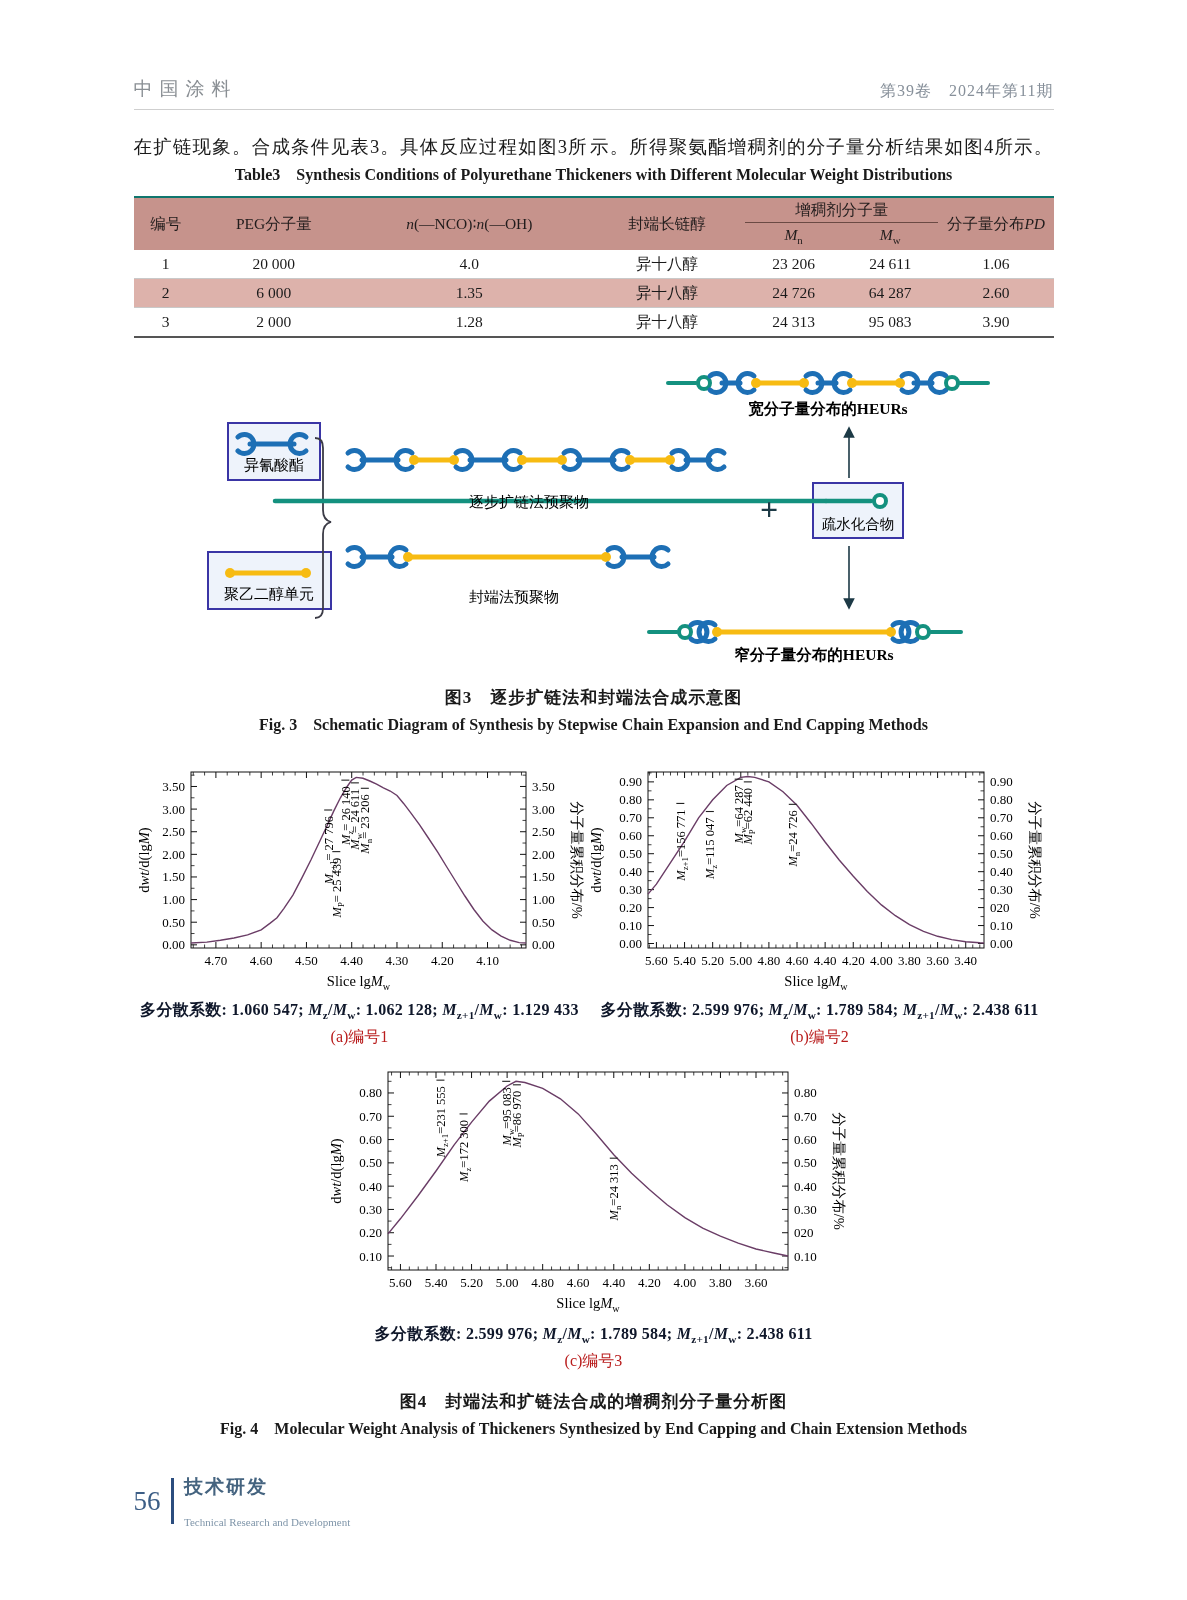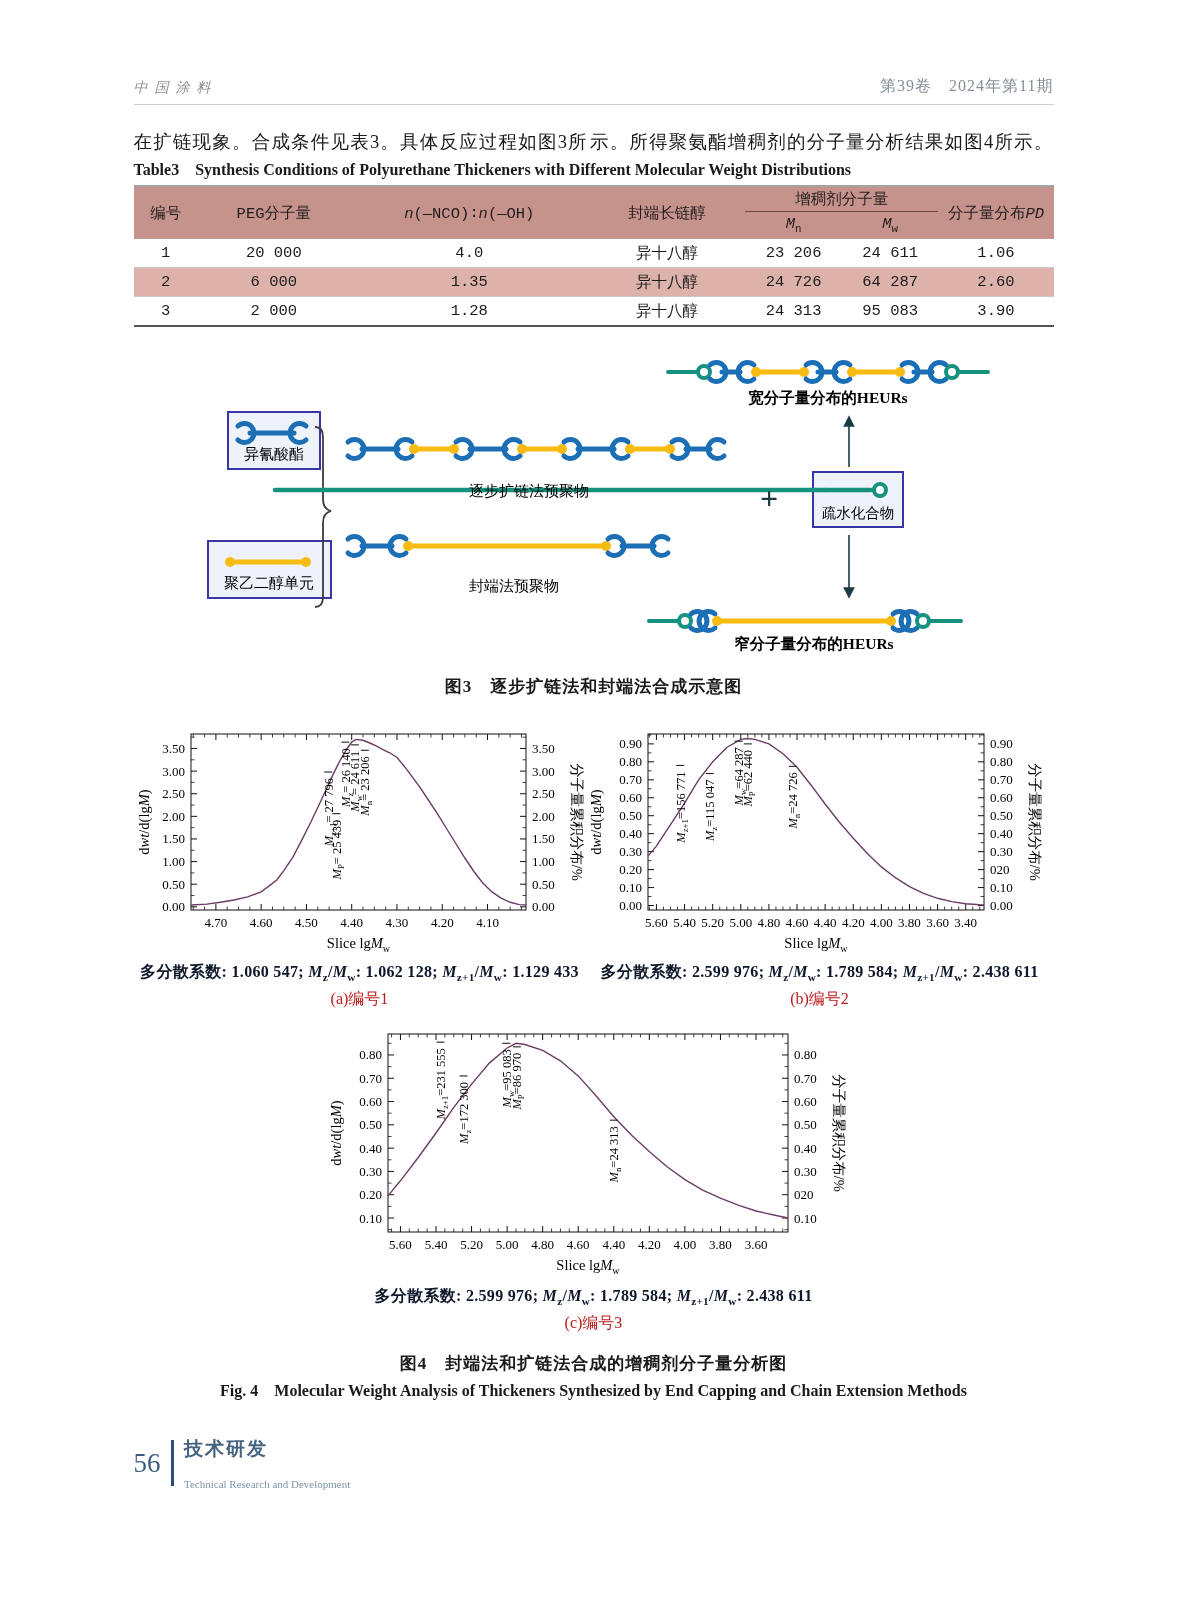--- a/index.html
+++ b/index.html
@@ -1,29 +1,29 @@
 <!DOCTYPE html>
 <html><head>
 <meta charset="utf-8">
 <style>
   html,body{margin:0;padding:0;background:#e8e8e8;}
   .page{position:relative;width:1187px;height:1600px;background:#fff;margin:0 auto;overflow:hidden;
         font-family:"Liberation Serif","DejaVu Serif",serif;color:#1a1a1a;}
   .content{width:920px;margin:0 auto;padding-top:76px;}
   
   .phead{display:flex;justify-content:space-between;align-items:flex-end;}
-  .journal{font-size:14px;color:#8a8f94;letter-spacing:7px;font-style:italic;}
+  .journal{font-size:19px;color:#8a8f94;letter-spacing:7px;}
   .issue{font-size:16px;color:#87909a;letter-spacing:1px;}
   .hrule{border:none;border-top:1px solid #cfcfcf;margin:7px 0 0 0;}
   
   .intro{display:flex;justify-content:space-between;margin-top:24px;font-size:18.5px;letter-spacing:1.2px;}
   
   .ttl-zh{font-size:17.5px;font-weight:bold;text-align:center;margin-top:26px;letter-spacing:1px;}
-  .ttl-en{font-size:16px;font-weight:bold;margin-top:6px;}
-  table.t3{width:100%;border-collapse:collapse;margin-top:4px;border-top:2px solid #a3a3a3;border-bottom:2px solid #555;font-family:Liberation Mono, monospace;}
+  .ttl-en{font-size:16px;font-weight:bold;text-align:center;margin-top:6px;}
+  table.t3{width:100%;border-collapse:collapse;margin-top:10px;border-top:2px solid #0f766e;border-bottom:2px solid #555;}
   table.t3 th,table.t3 td{text-align:center;font-weight:normal;font-size:15.5px;padding:0 2px;}
   table.t3 thead th{height:27px;color:#211c1c;}
   table.t3 thead tr.h th{vertical-align:middle;}
   th.grp{border-bottom:1.2px solid #6b4a44;height:24px !important;}
   table.t3 tbody td{height:28px;border-top:1px solid #c9c9c9;}
   table.t3 tbody tr:first-child td{border-top:none;}
   table.t3 i{font-style:italic;}
   sub{font-size:70%;}
   
   .fig3wrap{margin-top:22px;}
@@ -202,20 +202,21 @@
         <text x="395" y="147" text-anchor="middle" font-size="15">逐步扩链法预聚物</text>
         <text x="380" y="242" text-anchor="middle" font-size="15">封端法预聚物</text>
         <text x="694" y="54" text-anchor="middle" font-size="15.5" font-weight="600">宽分子量分布的HEURs</text>
         <text x="724" y="169" text-anchor="middle" font-size="14.5">疏水化合物</text>
         <text x="680" y="300" text-anchor="middle" font-size="15.5" font-weight="600">窄分子量分布的HEURs</text>
         <text x="635" y="160" text-anchor="middle" font-size="32" font-weight="bold" fill="#1d3a46">+</text>
       </svg>
     </div>
 
     <div class="cap-zh">图3　逐步扩链法和封端法合成示意图</div>
+    <div class="cap-en">Fig. 3　Schematic Diagram of Synthesis by Stepwise Chain Expansion and End Capping Methods</div>
 
     <div class="chartsrow">
       <div class="chart-block">
         <div><svg width="452" height="236" viewBox="0 0 452 236">
               <rect x="57" y="12" width="335" height="176" fill="none" stroke="#111" stroke-width="1"></rect>
               <line x1="387.4729729729727" y1="188" x2="387.4729729729727" y2="184.5" stroke="#111" stroke-width="0.8"></line>
               <line x1="387.4729729729727" y1="12" x2="387.4729729729727" y2="15.5" stroke="#111" stroke-width="0.8"></line>
               <line x1="376.15540540540496" y1="188" x2="376.15540540540496" y2="184.5" stroke="#111" stroke-width="0.8"></line>
               <line x1="376.15540540540496" y1="12" x2="376.15540540540496" y2="15.5" stroke="#111" stroke-width="0.8"></line>
               <line x1="364.83783783783724" y1="188" x2="364.83783783783724" y2="184.5" stroke="#111" stroke-width="0.8"></line>

